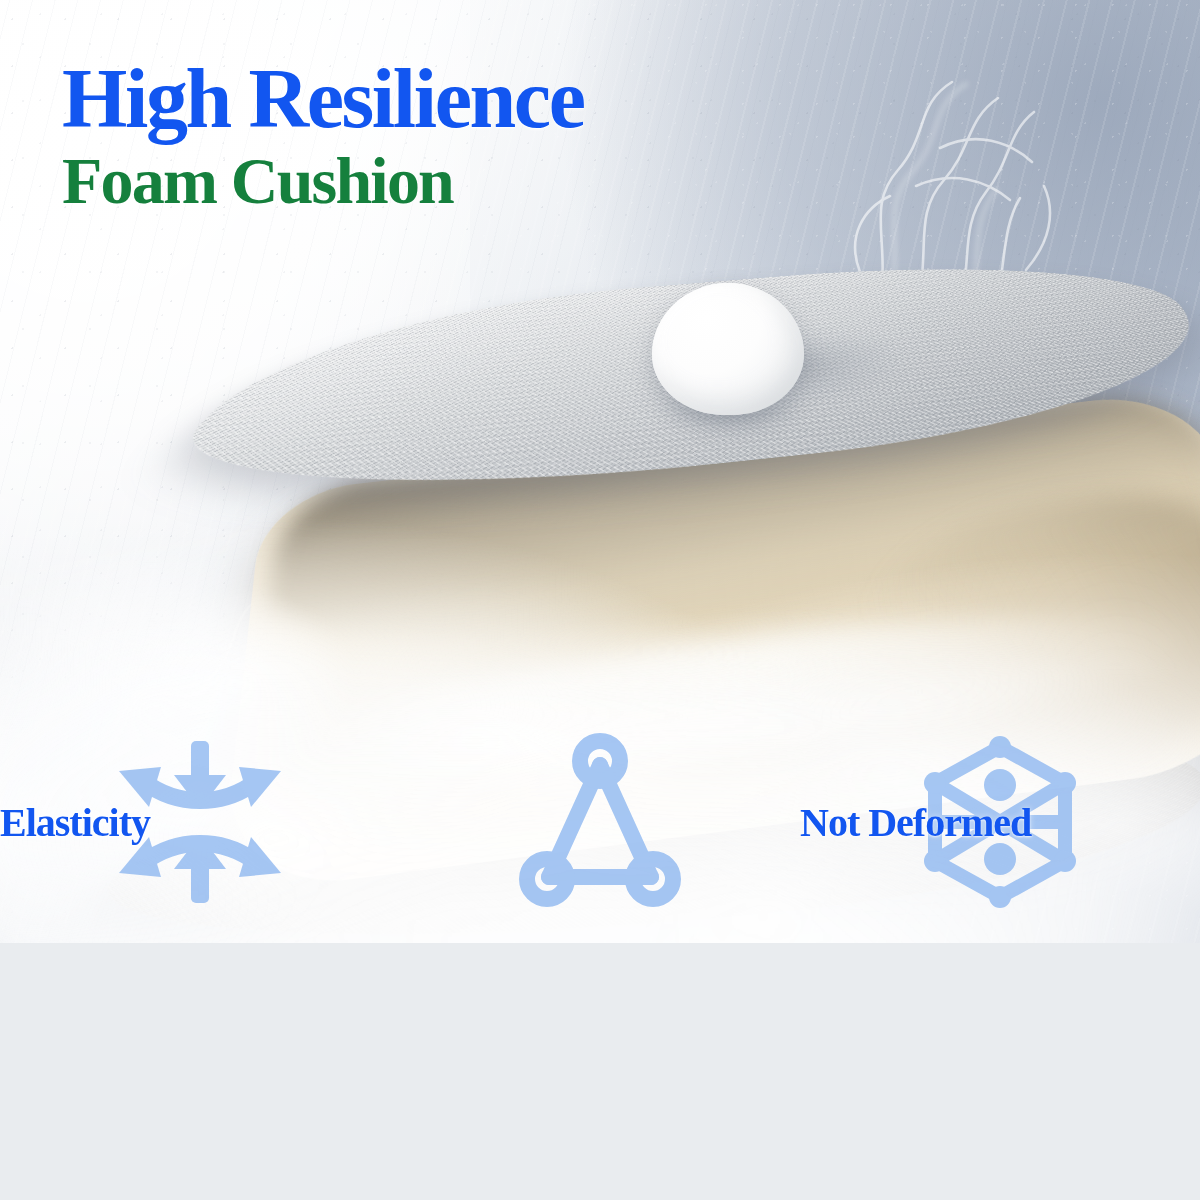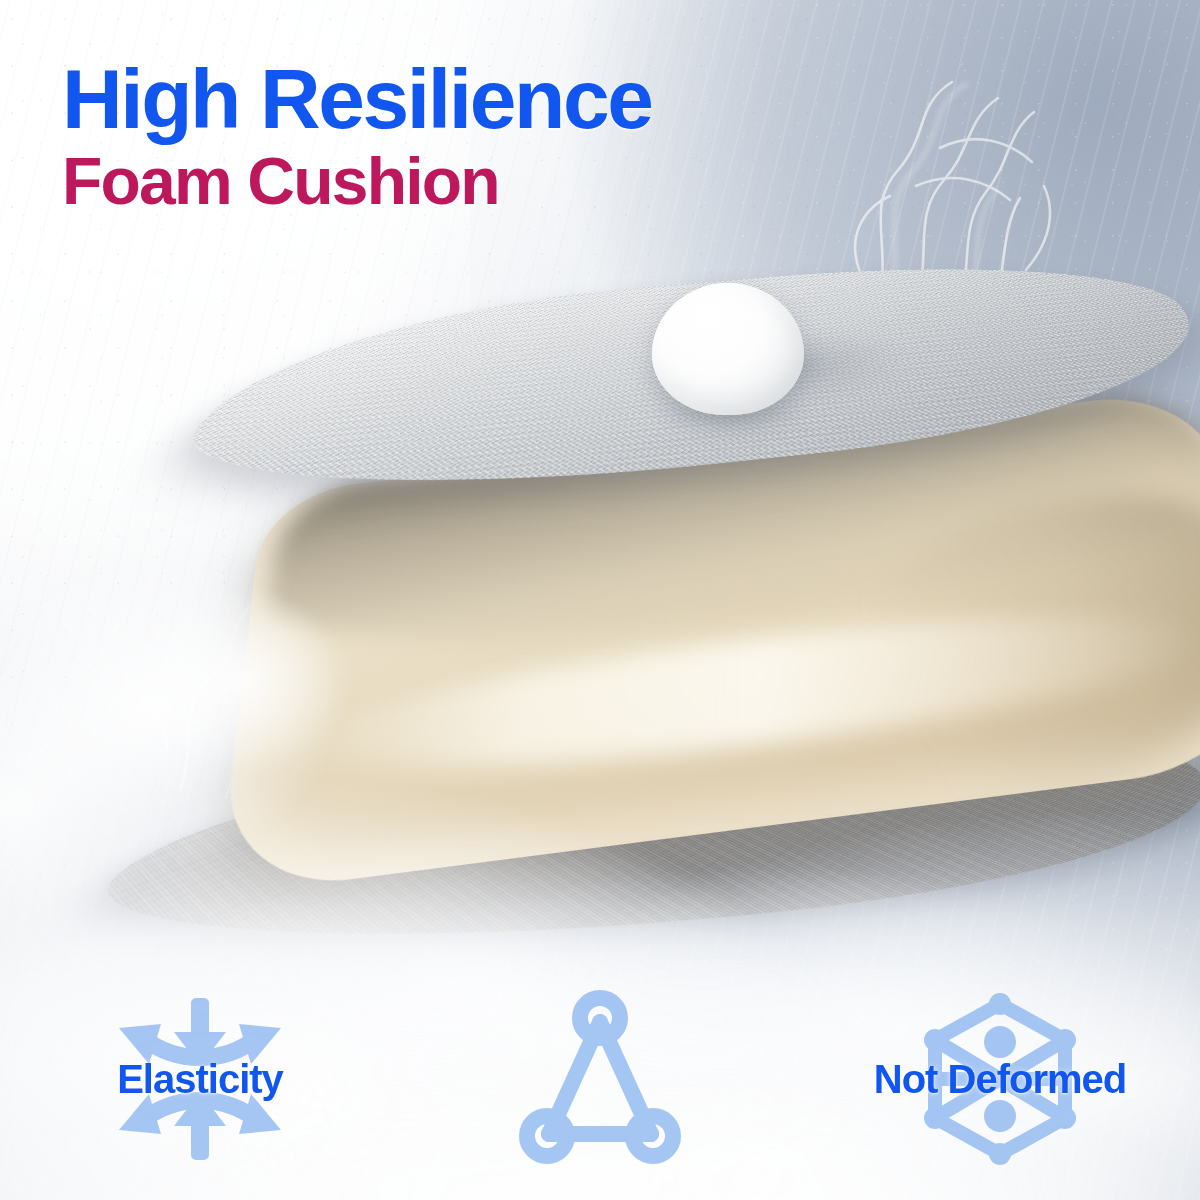--- a/index.html
+++ b/index.html
@@ -5,22 +5,23 @@
   * { margin:0; padding:0; box-sizing:border-box; }
   html,body { width:1200px; height:1200px; overflow:hidden; }
   body {
     font-family:"Liberation Sans", sans-serif;
     background:#e9ecef;
     position:relative;
   }
 
   #stage {
     position:absolute; inset:0;
-    width:1200px; height:1200px;
+    width:1200px; height:943px;
     overflow:hidden;
+    font-family:Liberation Serif, serif;
   }
 
   
   .bg-base {
     position:absolute; inset:0;
     background:
       radial-gradient(115% 85% at 18% 12%, #ffffff 0%, #f4f6f8 30%, #e2e6ec 58%, #ccd3dd 82%, #bcc5d2 100%);
   }
   .bg-wall-grad {
     position:absolute; inset:0;
@@ -209,32 +210,32 @@
   
   .headline { position:absolute; left:62px; top:58px; z-index:30; }
   .hl-line1 {
     font-size:84px; font-weight:700; letter-spacing:-2.4px; line-height:.98;
     color:#1256f0;
     text-shadow:0 2px 3px rgba(255,255,255,.6), 0 1px 0 rgba(255,255,255,.9);
   }
   .hl-line2 {
     margin-top:8px;
     font-size:66px; font-weight:700; letter-spacing:-1.8px; line-height:1;
-    color:#be185d;
+    color:#15803d;
     text-shadow:0 2px 3px rgba(255,255,255,.55);
   }
 
   
   .features {
     position:absolute; left:0; right:0; bottom:16px; height:210px;
     display:flex; z-index:40;
   }
   .feature {
     position:relative; flex:1 1 0;
-    display:flex; align-items:center; justify-content:center;
+    display:flex; align-items:center; justify-content:flex-start;
   }
   .feature-icon {
     position:absolute; left:50%; top:50%;
     transform:translate(-50%,-50%);
     width:190px; height:190px;
     opacity:.80;
   }
   .feature-icon svg { display:block; width:100%; height:100%; }
   .feature-label {
     position:relative; z-index:2;

